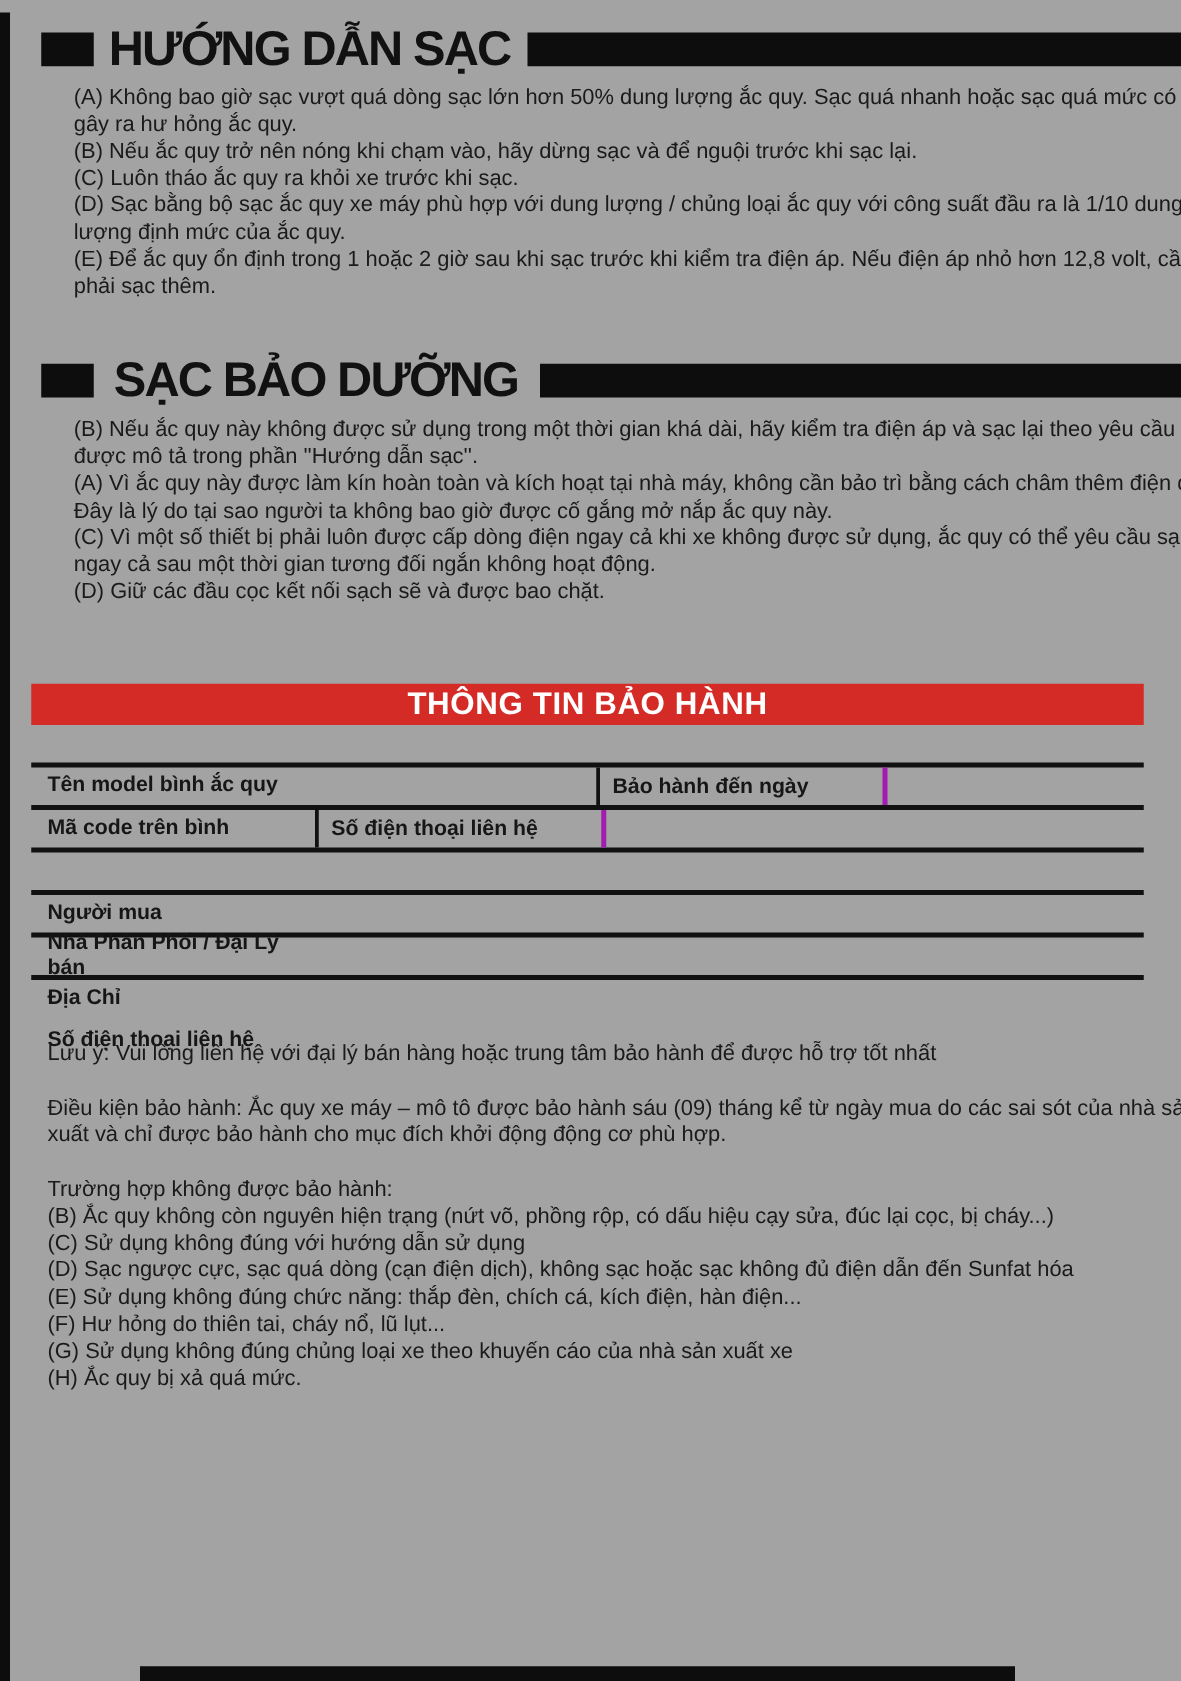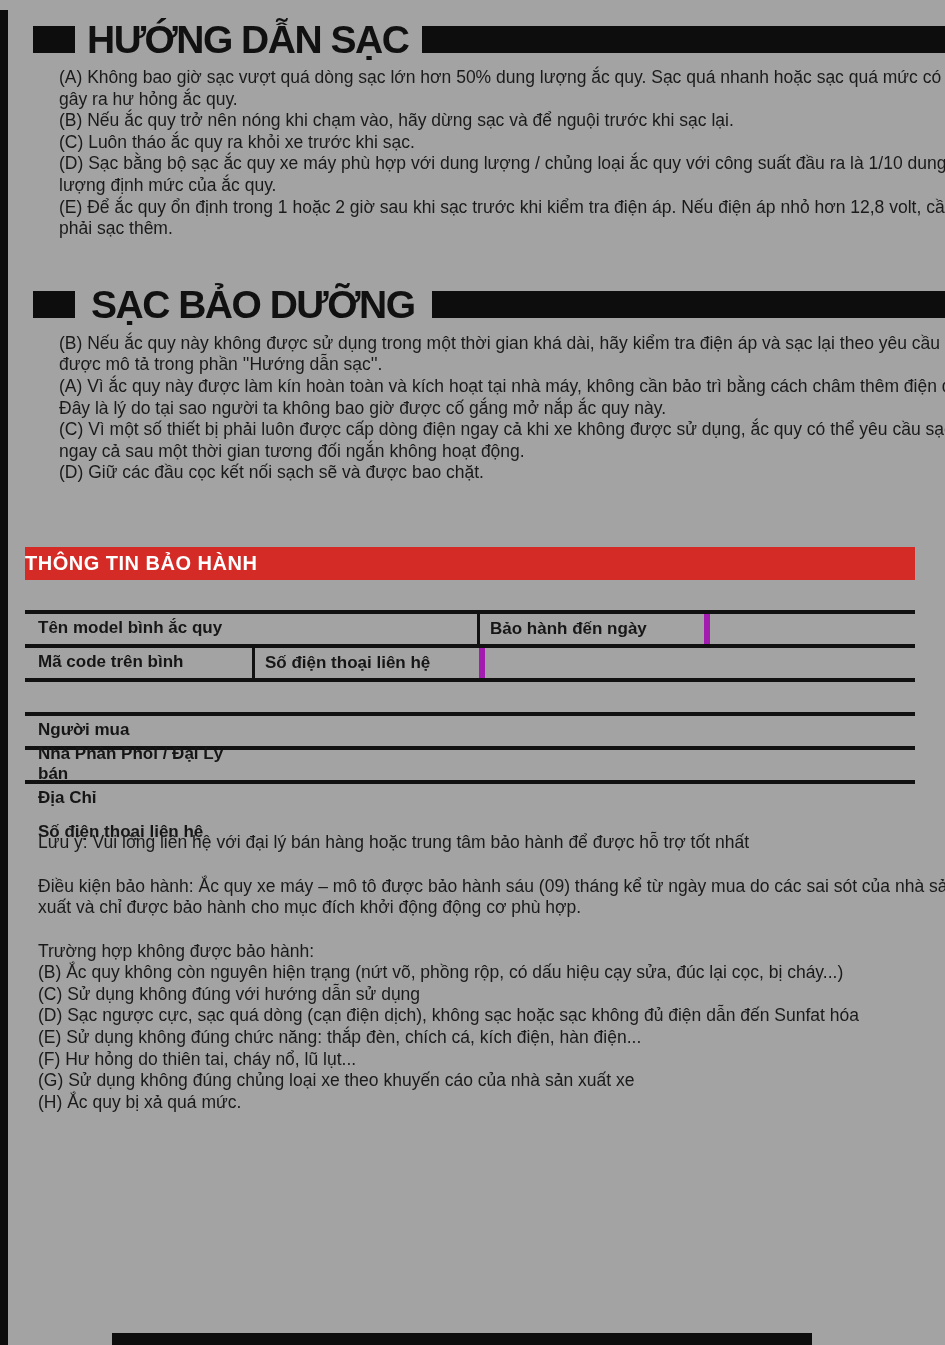--- a/index.html
+++ b/index.html
@@ -16,30 +16,30 @@
   .title-bar { flex:1 1 auto; height:27px; background:#0d0d0d; margin-left:2px; }
 
   .paras { margin-top:7px;margin-left:21px; }
   .para { font-size:17.5px; line-height:21.6px; margin:0; color:#1a1a1a; }
 
   .section-2 { margin-top:44px;gap:16px; }
 
   
   .wtable { margin-left:-13px; width:890px; margin-top:63px; }
   .wt-header {
-    background:#d42b26; color:#ffffff; text-align:left; font-weight:700;
-    font-size:20px; height:33px; line-height:33px; letter-spacing:0.5px;
+    background:#d42b26; color:#ffffff; text-align:center; font-weight:700;
+    font-size:25px; height:33px; line-height:33px; letter-spacing:0.5px;
   }
   .wt-row { display:flex; height:30px; border-bottom:4px solid #111; font-weight:700; font-size:17px; }
   .wt-row.last { border-bottom:none; }
   .wt-cell { display:flex; align-items:center; box-sizing:border-box; }
   .wt-label { width:225px; padding-left:13px; border-right:3px solid #404040;margin-top:48px; }
   .wt-value { flex:1 1 auto; }
   .wt-value-mid { flex:0 0 230px; border-right:3px solid #111; }
-  .wt-label2 { flex:0 0 230px; padding-left:10px; border-right:6px solid #a21caf; }
+  .wt-label2 { flex:0 0 230px; padding-left:10px; border-right:4px solid #a21caf; }
 
   .note-contact { margin-top:18px; }
   .note-conditions { margin-top:22px; }
   .exclusions { margin-top:22px; }
   .exclusions p { margin:0; }
 
   .bottom-bar { position:absolute; left:112px; bottom:0; width:700px; height:12px; background:#0d0d0d; }
 </style>
 </head>
 <body>

